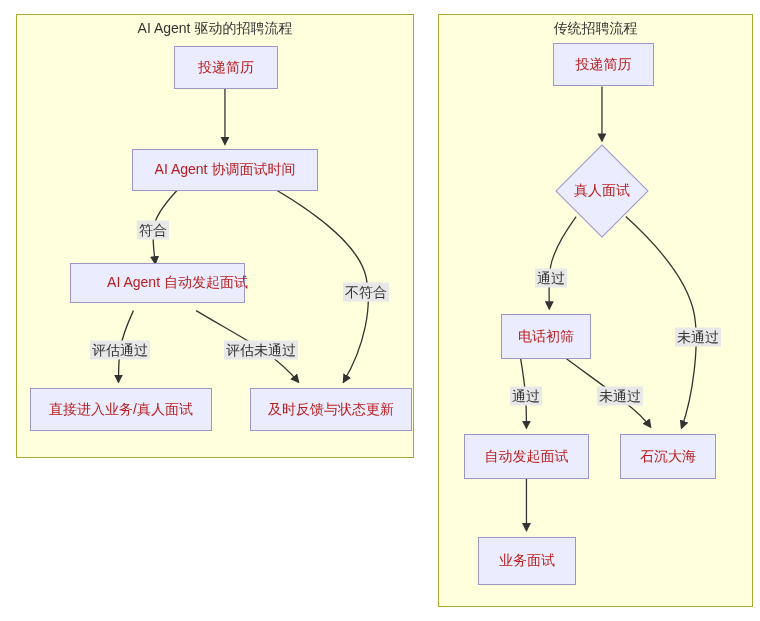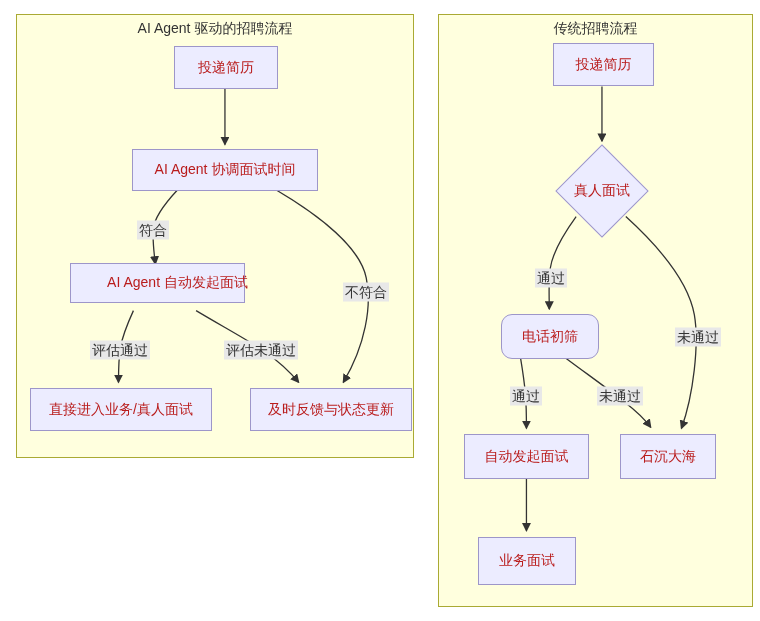--- a/index.html
+++ b/index.html
@@ -104,21 +104,21 @@
       <div class="edge-label" style="left: 259px; top: 322px;">未通过</div>
       <div class="edge-label" style="left: 87px; top: 381px;">通过</div>
       <div class="edge-label" style="left: 181px; top: 381px;">未通过</div>
       <div class="flow-node" style="left: 114px; top: 28px; width: 101px; height: 43px;">
         <span class="node-label">投递简历</span>
       </div>
       <div class="flow-node diamond" style="left: 116px; top: 129px; width: 94px; height: 94px;">
         <div class="diamond-shape" style="width: 66px; height: 66px;"></div>
         <span class="node-label">真人面试</span>
       </div>
-      <div class="flow-node" style="left: 62px; top: 299px; width: 98px; height: 45px; border-radius: 11px;">
+      <div class="flow-node" style="left: 62px; top: 299px; width: 90px; height: 45px;">
         <span class="node-label">电话初筛</span>
       </div>
       <div class="flow-node" style="left: 25px; top: 419px; width: 125px; height: 45px;">
         <span class="node-label">自动发起面试</span>
       </div>
       <div class="flow-node" style="left: 181px; top: 419px; width: 96px; height: 45px;">
         <span class="node-label">石沉大海</span>
       </div>
       <div class="flow-node" style="left: 39px; top: 522px; width: 98px; height: 48px;">
         <span class="node-label">业务面试</span>

